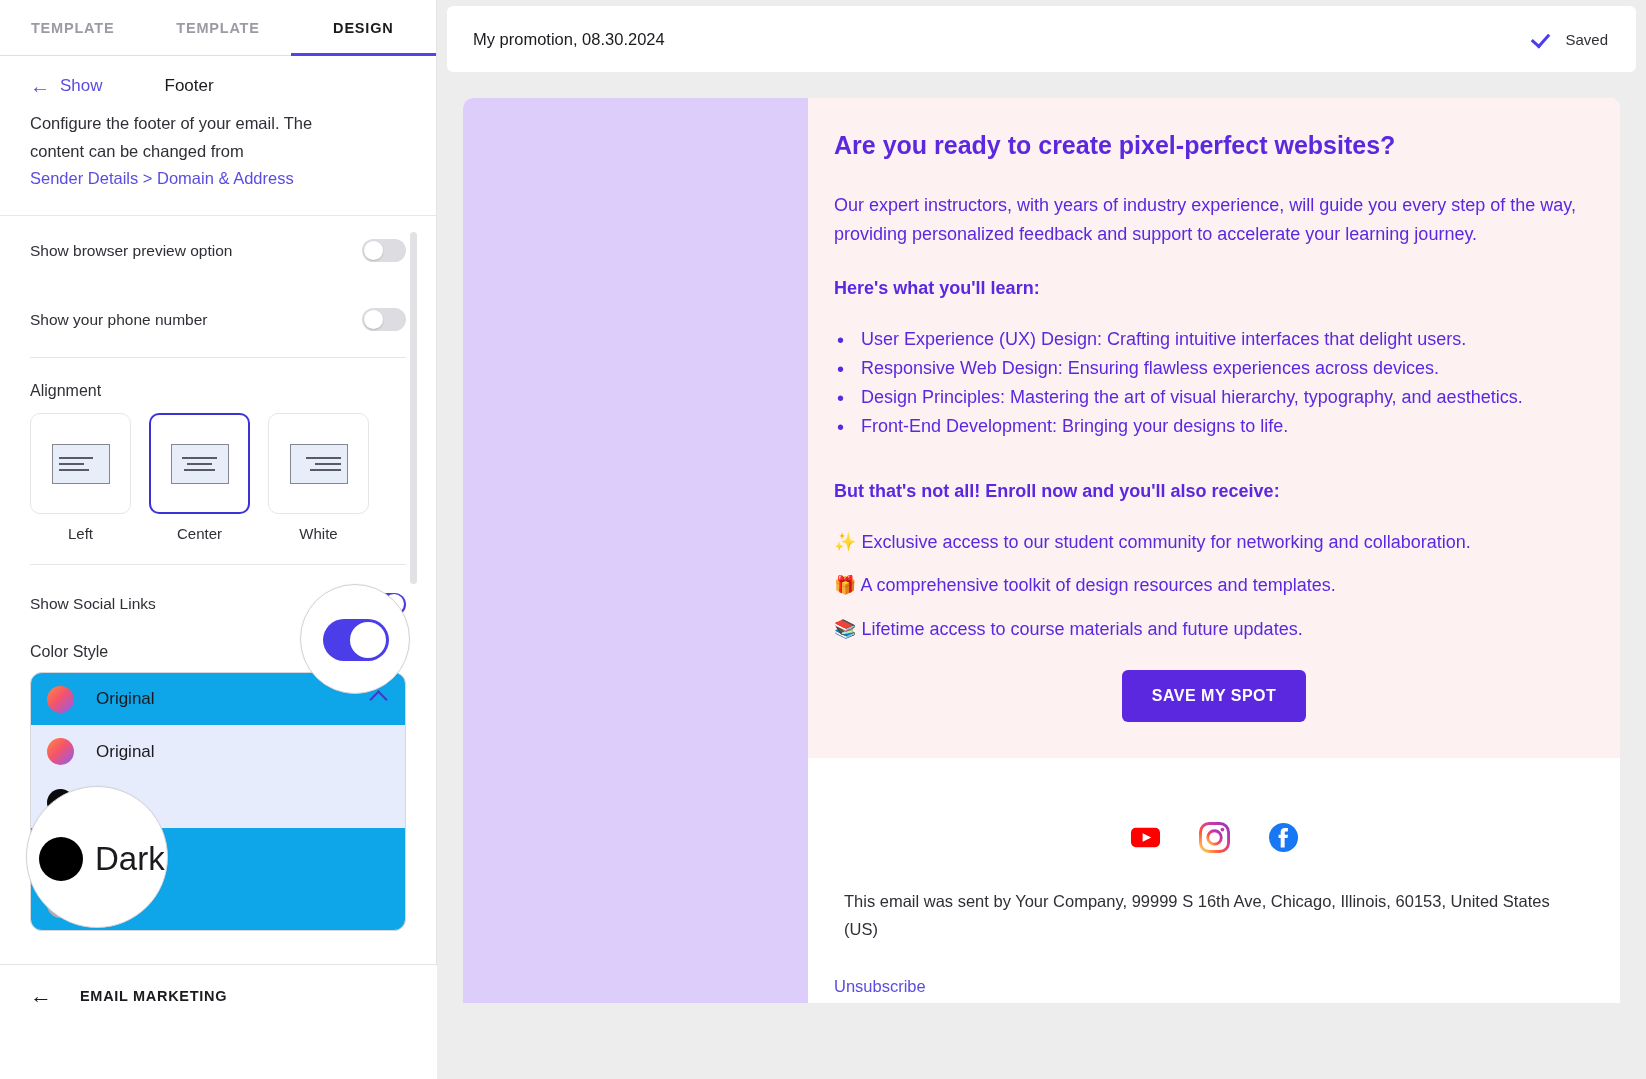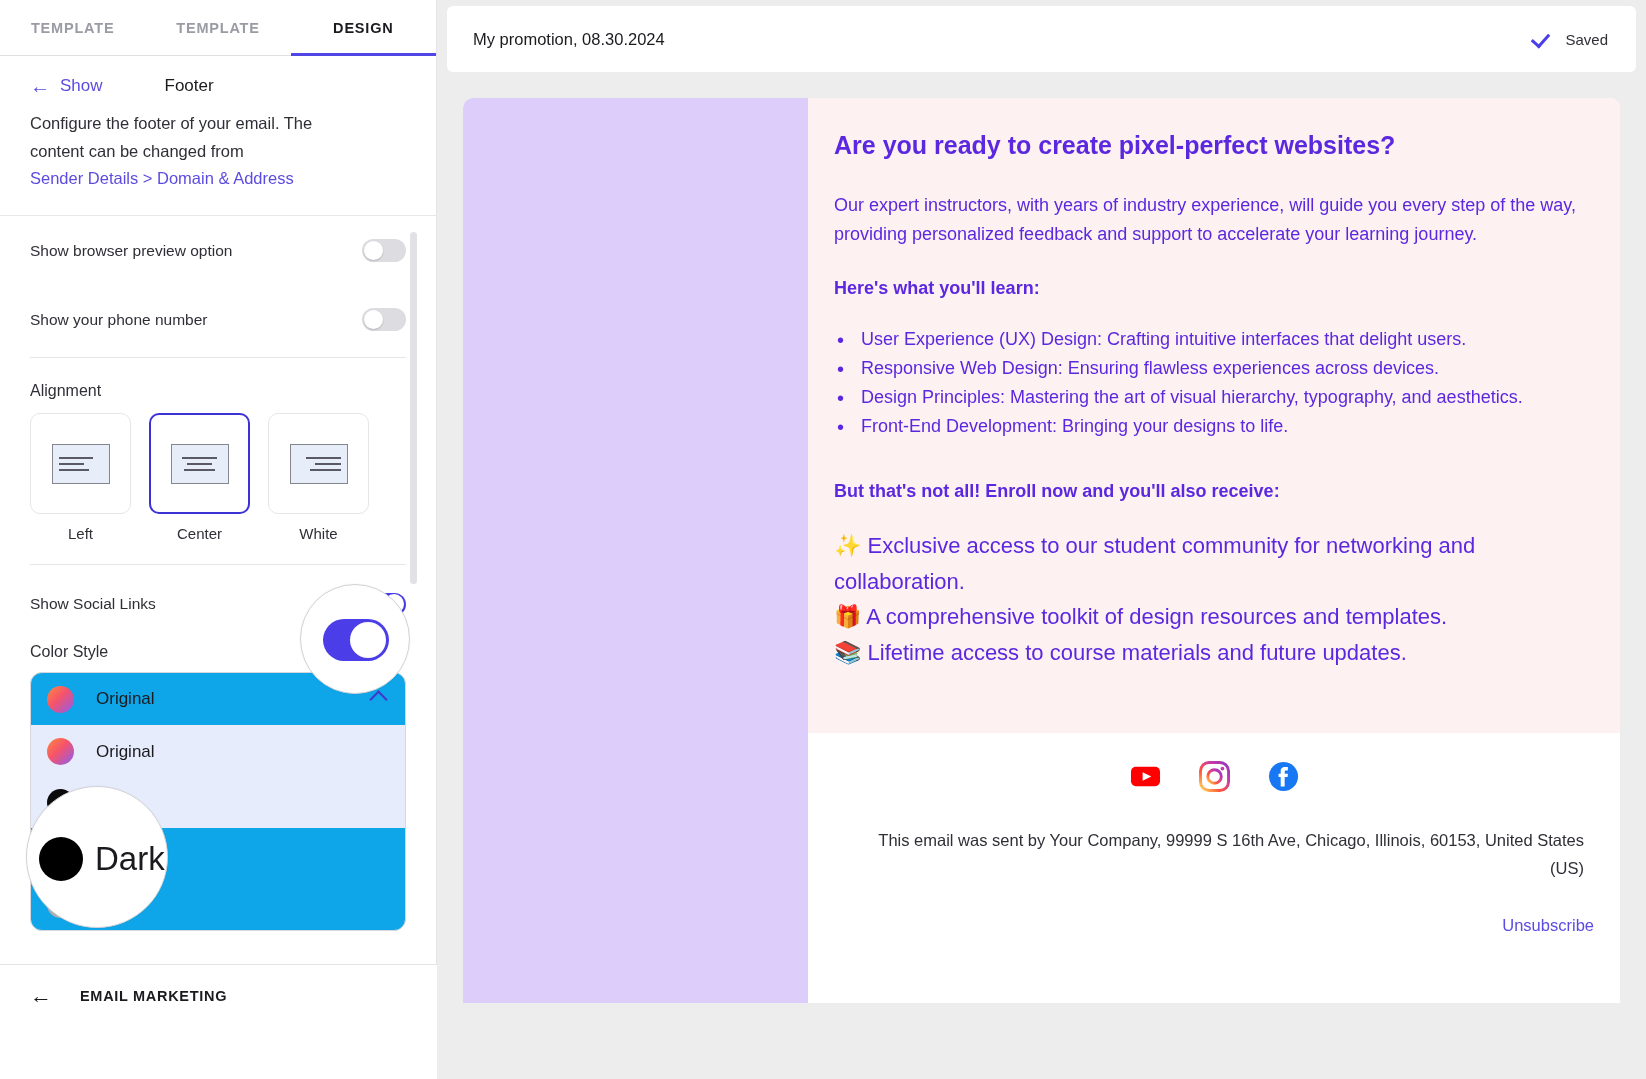--- a/index.html
+++ b/index.html
@@ -203,30 +203,30 @@
   .email-ul { list-style: none; margin-bottom: 40px; }
   .email-ul li {
     font-size: 18px; color: #5b28e0; line-height: 1.62; position: relative;
     padding-left: 27px;
   }
   .email-ul li::before {
     content: "•"; position: absolute; left: 3px; top: -1px; font-size: 20px;
   }
   .email-lines { margin-bottom: 26px; }
   .email-lines div {
-    font-size: 22px; color: #5b28e0; line-height: 1.62;
+    font-size: 18px; color: #5b28e0; line-height: 1.62; margin-top: 14px;
   }
   .cta-wrap { text-align: center; margin-top: 14px; }
   .cta {
     display: inline-block; background: #5b28e0; color: #fff; font-size: 16px;
     font-weight: bold; letter-spacing: 0.5px; padding: 17px 30px; border-radius: 6px;
     border: none; cursor: pointer;
   }
 
-  .footer-block { background: #fff; padding: 28px 26px 20px 26px; text-align: right; }
+  .footer-block { background: #fff; padding: 64px 26px 20px 26px; text-align: left; }
   .socials { display: flex; justify-content: center; gap: 38px; margin-bottom: 34px; }
   .sicon { width: 31px; height: 31px; cursor: pointer; }
   .footer-addr {
     font-size: 16.5px; color: #2f2f36; line-height: 1.72; max-width: 740px;
     margin: 0 auto 34px auto;
   }
   .unsub { font-size: 16.5px; color: #5b4ce0; cursor: pointer; }
 </style>
 </head>
 <body>
@@ -382,20 +382,23 @@
               <li>User Experience (UX) Design: Crafting intuitive interfaces that delight users.</li>
               <li>Responsive Web Design: Ensuring flawless experiences across devices.</li>
               <li>Design Principles: Mastering the art of visual hierarchy, typography, and aesthetics.</li>
               <li>Front-End Development: Bringing your designs to life.</li>
             </ul>
             <div class="email-strong">But that's not all! Enroll now and you'll also receive:</div>
             <div class="email-lines">
               <div>✨ Exclusive access to our student community for networking and collaboration.</div>
               <div>🎁 A comprehensive toolkit of design resources and templates.</div>
               <div>📚 Lifetime access to course materials and future updates.</div>
+            </div>
+            <div class="cta-wrap">
+              <button class="cta">SAVE MY SPOT</button>
             </div>
           </div>
 
           <div class="footer-block">
             <div class="socials">
               <span class="sicon">
                 <svg viewBox="0 0 32 32" width="31" height="31">
                   <rect x="1" y="6" width="30" height="20" rx="5" fill="#FF0000"></rect>
                   <polygon points="13,11.5 22,16 13,20.5" fill="#ffffff"></polygon>
                 </svg>

